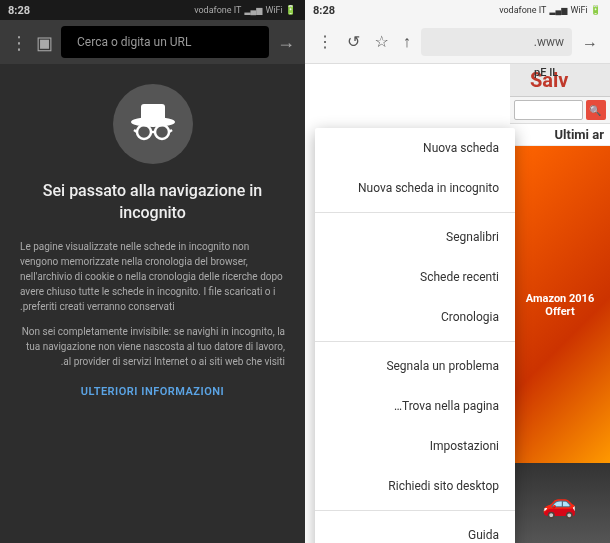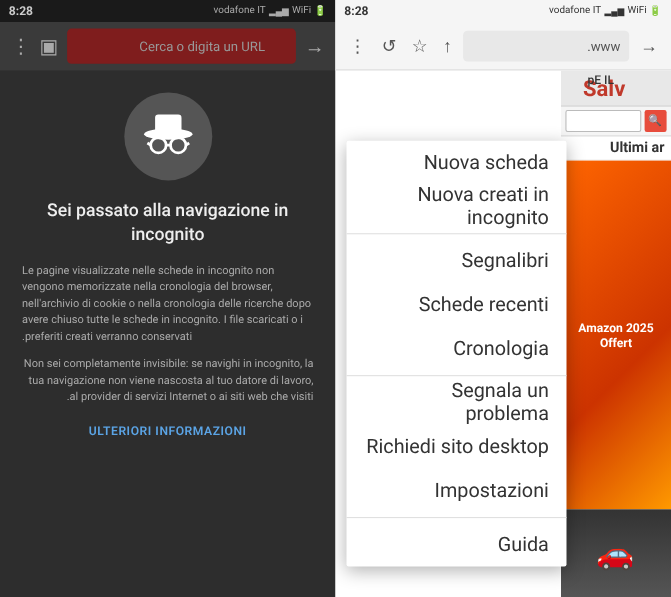--- a/index.html
+++ b/index.html
@@ -57,29 +57,30 @@
     }
 
     .toolbar-icon {
       color: #aaa;
       font-size: 18px;
       cursor: pointer;
     }
 
     .url-bar {
       flex: 1;
-      background: #7f1d1d;
+      background: #000000;
       border-radius: 4px;
       height: 32px;
       display: flex;
       align-items: center;
-      padding: 0 28px;
+      padding: 0 16px;
       color: #bbb;
       font-size: 13px;
       direction: rtl;
+      justify-content: flex-end;
     }
 
     .go-btn {
       color: #aaa;
       font-size: 18px;
       cursor: pointer;
     }
 
     .incognito-content {
       flex: 1;
@@ -211,21 +212,21 @@
       z-index: 100;
       border-radius: 2px;
       width: 200px;
     }
 
     .dropdown-item {
       height: 40px;
       display: flex;
       align-items: center;
       padding: 0 16px;
-      font-size: 18px;
+      font-size: 12px;
       color: #333;
       cursor: pointer;
       direction: rtl;
       justify-content: flex-start;
     }
 
     .dropdown-divider {
       height: 1px;
       background: #e0e0e0;
       margin: 4px 0;
@@ -315,46 +316,47 @@
     <div class="right-url-bar">
       <span style="font-size:12px;color:#555;">www.</span>
     </div>
     <span class="right-toolbar-icon">→</span>
   </div>
 
   <div class="right-content-behind">
 
     <div class="dropdown-menu">
       <div class="dropdown-item">Nuova scheda</div>
-      <div class="dropdown-item">Nuova creati in incognito</div>
+      <div class="dropdown-item">Nuova scheda in incognito</div>
       <div class="dropdown-divider"></div>
       <div class="dropdown-item">Segnalibri</div>
       <div class="dropdown-item">Schede recenti</div>
       <div class="dropdown-item">Cronologia</div>
       <div class="dropdown-divider"></div>
       <div class="dropdown-item">Segnala un problema</div>
+      <div class="dropdown-item">Trova nella pagina…</div>
+      <div class="dropdown-item">Impostazioni</div>
       <div class="dropdown-item">Richiedi sito desktop</div>
-      <div class="dropdown-item">Impostazioni</div>
       <div class="dropdown-divider"></div>
       <div class="dropdown-item">Guida</div>
     </div>
 
     <div style="position:absolute;top:0;right:0;width:100px;display:flex;flex-direction:column;height:100%;overflow:hidden;">
       <div style="background:#e8e8e8;padding:4px 20px;border-bottom:1px solid #ccc;">
         <span style="font-size:20px;font-weight:bold;color:#c0392b;direction:rtl;">Salv</span>
       </div>
       <div style="background:#f5f5f5;padding:3px 4px;display:flex;gap:3px;border-bottom:1px solid #ddd;">
         <div style="flex:1;border:1px solid #bbb;border-radius:2px;height:20px;background:#fff;"></div>
         <div style="width:20px;height:20px;background:#e74c3c;border-radius:2px;display:flex;align-items:center;justify-content:center;">
           <span style="color:#fff;font-size:10px;">🔍</span>
         </div>
       </div>
       <div style="padding:3px 6px;font-size:13px;font-weight:bold;color:#333;direction:rtl;border-bottom:1px solid #eee;">Ultimi ar</div>
       <div style="flex:1;background:linear-gradient(135deg,#ff6600,#cc3300 60%,#ff9900);display:flex;align-items:center;justify-content:center;padding:6px;">
-        <span style="color:#fff;font-size:11px;font-weight:bold;text-align:center;direction:rtl;">Amazon 2025 Offert</span>
+        <span style="color:#fff;font-size:11px;font-weight:bold;text-align:center;direction:rtl;">Amazon 2016 Offert</span>
       </div>
       <div style="height:80px;background:linear-gradient(180deg,#333,#555);display:flex;align-items:center;justify-content:center;">
         <span style="font-size:28px;">🚗</span>
       </div>
     </div>
 
     <div style="position:absolute;top:0;right:0;width:80px;text-align:left;padding:2px 4px;font-size:11px;color:#333;font-weight:500;pointer-events:none;">
       <span>pE IL</span>
     </div>
   </div>

